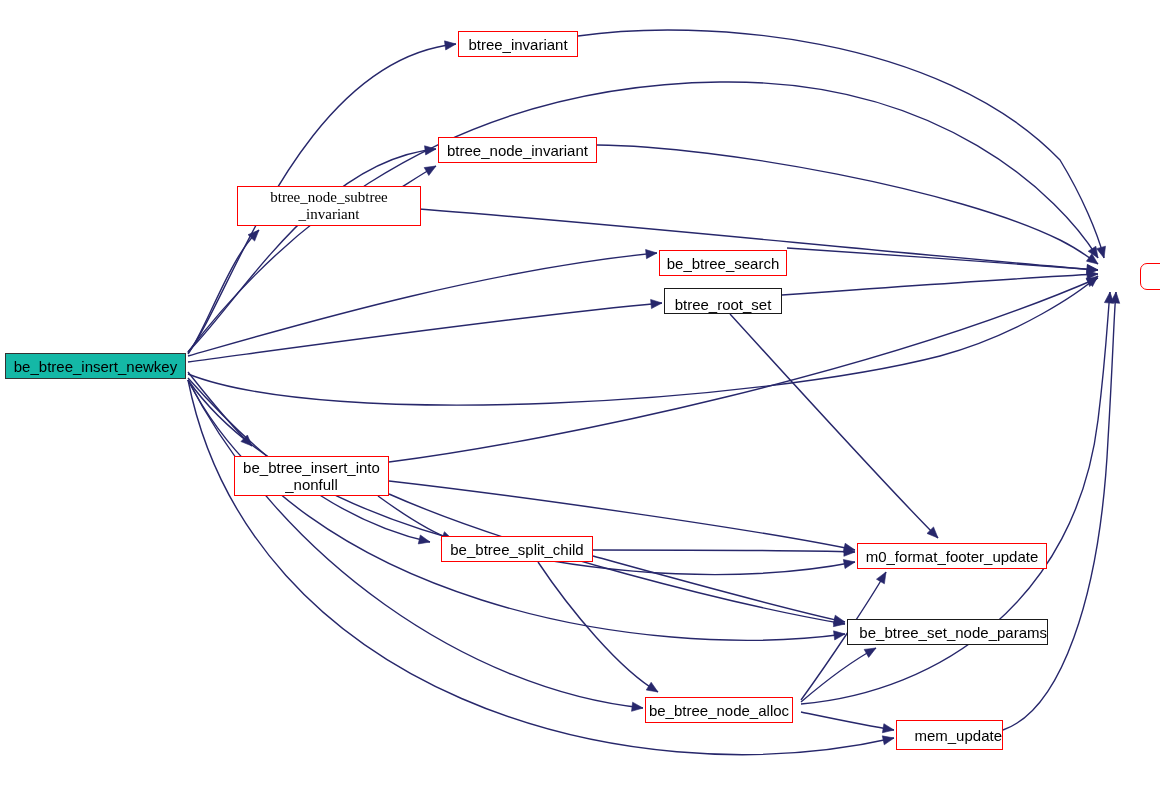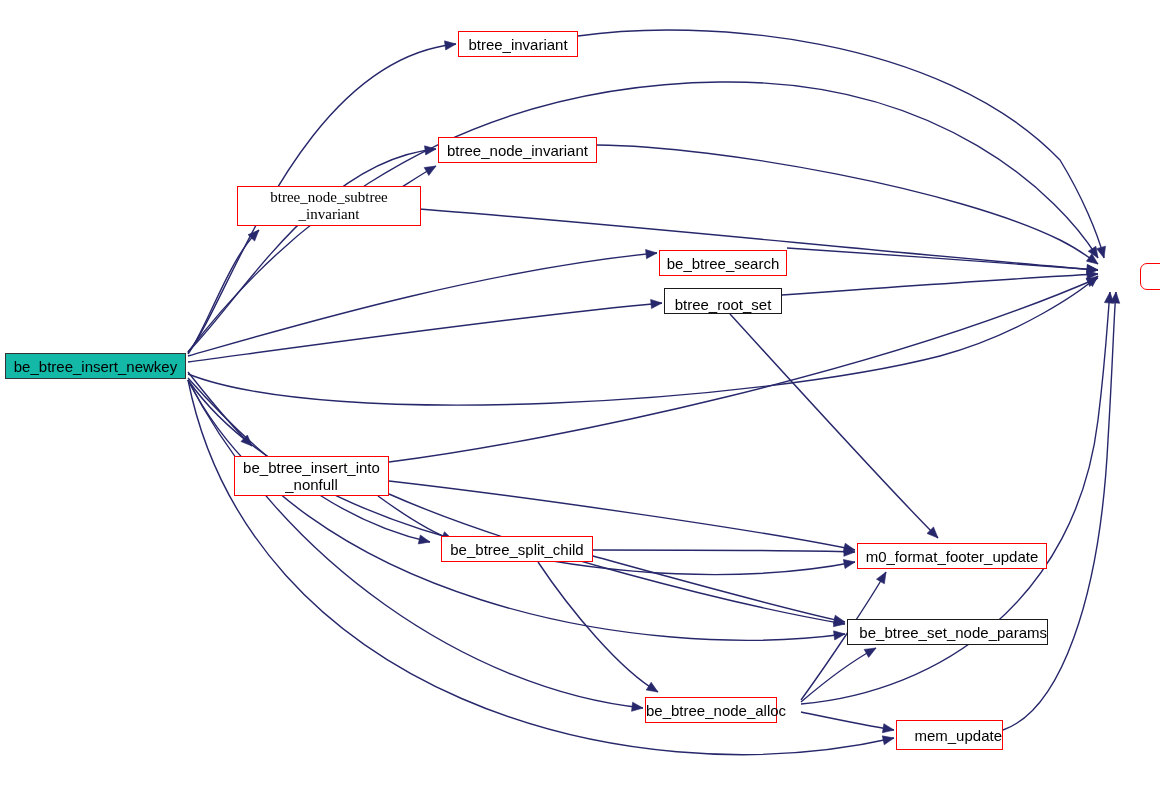--- a/index.html
+++ b/index.html
@@ -138,16 +138,16 @@
       <div class="node-box" style="left: 237px; top: 186px; width: 184px; height: 40px; font-family: Liberation Serif, serif;"><span class="node-label">btree_node_subtree
 _invariant</span></div>
       <div class="node-box" style="left: 659px; top: 239px; width: 128px; height: 26px; margin-top: 11px;"><span class="node-label">be_btree_search</span></div>
       <div class="node-box black-border" style="left: 664px; top: 288px; width: 118px; height: 26px; align-items: flex-end;"><span class="node-label">btree_root_set</span></div>
       <div class="node-box" style="left: 1140px; top: 263px; width: 78px; height: 27px; border-radius: 7px;"><span class="node-label">btree</span></div>
       <div class="node-box" style="left: 234px; top: 456px; width: 155px; height: 40px;"><span class="node-label">be_btree_insert_into
 _nonfull</span></div>
       <div class="node-box" style="left: 441px; top: 536px; width: 152px; height: 26px;"><span class="node-label">be_btree_split_child</span></div>
       <div class="node-box" style="left: 857px; top: 543px; width: 190px; height: 26px;"><span class="node-label">m0_format_footer_update</span></div>
       <div class="node-box black-border" style="left: 847px; top: 619px; width: 201px; height: 26px; text-align: right;"><span class="node-label">be_btree_set_node_params</span></div>
-      <div class="node-box" style="left: 645px; top: 697px; width: 132px; height: 26px;"><span class="node-label">be_btree_node_alloc</span></div>
+      <div class="node-box" style="left: 645px; top: 697px; width: 148px; height: 26px;"><span class="node-label">be_btree_node_alloc</span></div>
       <div class="node-box" style="left: 896px; top: 720px; width: 107px; height: 30px; text-align: right;"><span class="node-label">mem_update</span></div>
     </div>
 </div>
 
 </body></html>

